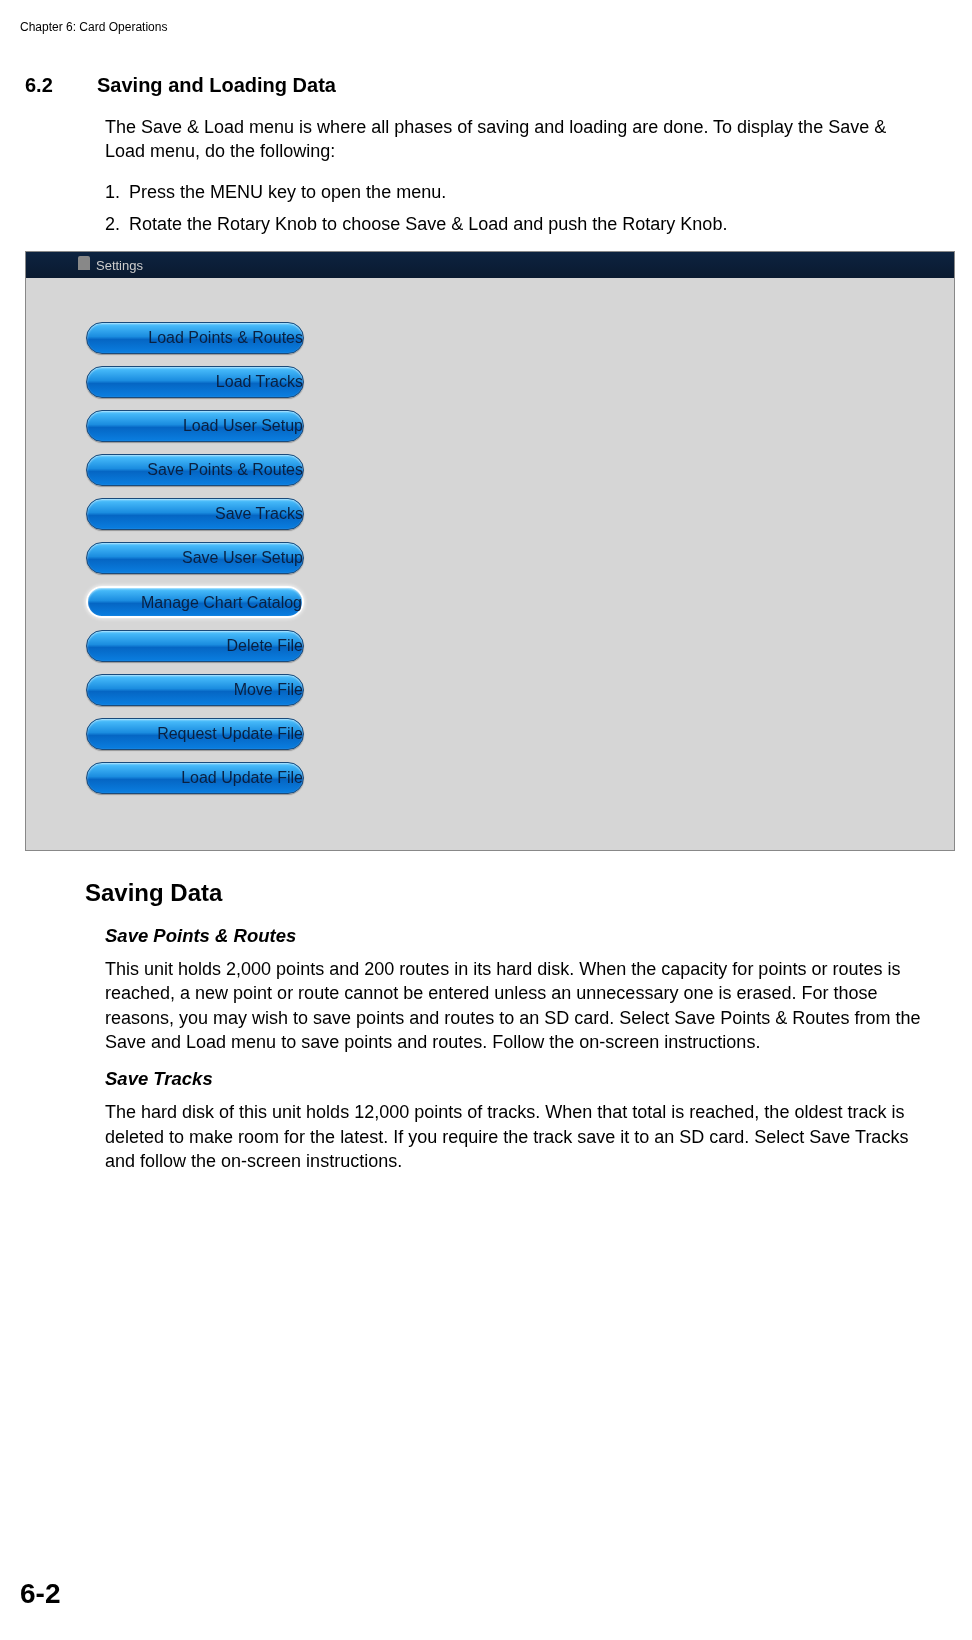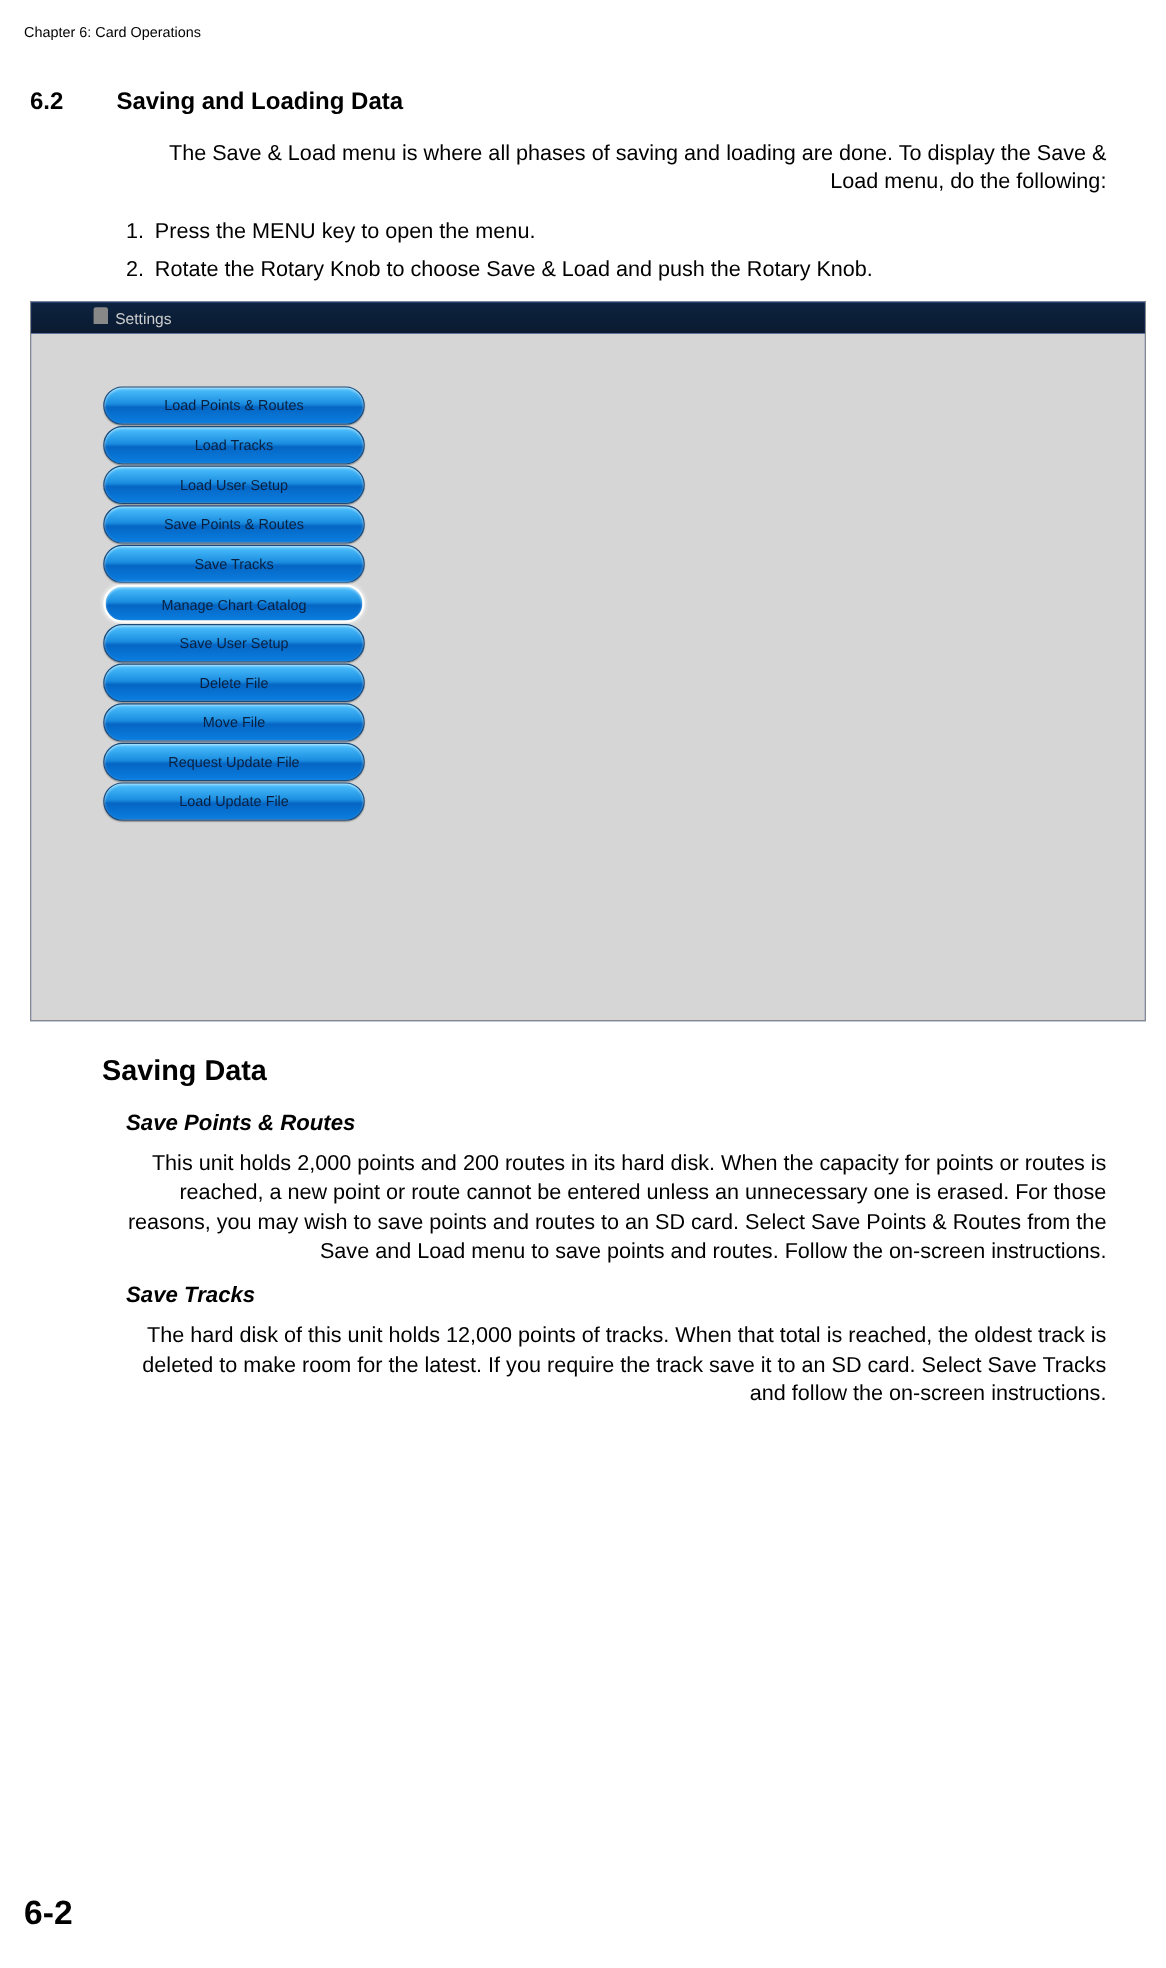--- a/index.html
+++ b/index.html
@@ -24,21 +24,20 @@
     }
     .section-num {
       display: inline-block;
       width: 72px;
     }
     .body-text {
       margin-left: 80px;
       font-size: 18px;
       line-height: 1.35;
       margin-bottom: 14px;
-      text-align: right;
     }
     .step-list {
       margin-left: 80px;
       font-size: 18px;
       line-height: 1.6;
       margin-bottom: 12px;
     }
     .step-item { margin-bottom: 4px; }
     .step-num { display: inline-block; width: 24px; }
     .bold { font-weight: normal; }
@@ -76,27 +75,27 @@
       font-size: 13px;
     }
     .menu-list {
       position: absolute;
       left: 60px;
       top: 44px;
     }
     .menu-btn {
       width: 218px;
       height: 32px;
-      margin-bottom: 1px;
+      margin-bottom: 12px;
       border-radius: 16px;
       background: linear-gradient(to bottom, #4fc3ff 0%, #1b8de0 45%, #0566c4 55%, #0a7ee0 100%);
       border: 1px solid #1a4a7a;
       color: #0a2040;
-      font-size: 12px;
-      text-align: center;
+      font-size: 16px;
+      text-align: right;
       line-height: 30px;
       position: relative;
       box-shadow: inset 0 1px 2px rgba(255,255,255,0.6), 0 1px 1px rgba(0,0,0,0.3);
     }
     .menu-btn.selected {
       border: 2px solid #ffffff;
       box-shadow: 0 0 4px #fff, inset 0 1px 2px rgba(255,255,255,0.6);
     }
     .ui-body {
       position: absolute;
@@ -150,22 +149,22 @@
     <div class="tab-icon"></div>
     <div class="tab-label">Settings</div>
   </div>
   <div class="ui-body">
     <div class="menu-list" id="menu-list">
         <div class="menu-btn">Load Points &amp; Routes</div>
         <div class="menu-btn">Load Tracks</div>
         <div class="menu-btn">Load User Setup</div>
         <div class="menu-btn">Save Points &amp; Routes</div>
         <div class="menu-btn">Save Tracks</div>
+        <div class="menu-btn">Save User Setup</div>
         <div class="menu-btn selected">Manage Chart Catalog</div>
-        <div class="menu-btn">Save User Setup</div>
         <div class="menu-btn">Delete File</div>
         <div class="menu-btn">Move File</div>
         <div class="menu-btn">Request Update File</div>
         <div class="menu-btn">Load Update File</div>
       </div>
   </div>
 </div>
 
 <div class="subheading">Saving Data</div>
 

